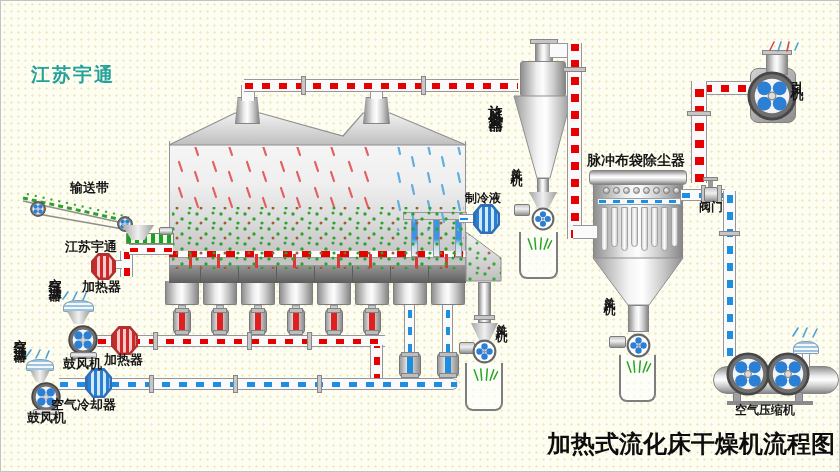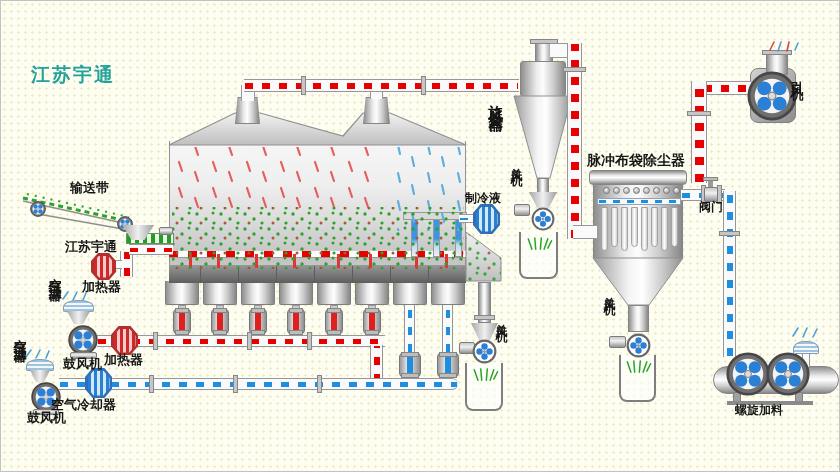--- a/index.html
+++ b/index.html
@@ -424,15 +424,16 @@
   <div class="lbl" style="left:26px;top:410px">鼓风机</div>
   <div class="lbl" style="left:50px;top:397px">空气冷却器</div>
   <div class="lbl" style="left:464px;top:191px;font-size:12px">制冷液</div>
   <div class="lbl vert" style="left:486px;top:92px;font-size:15px">旋风分离器</div>
   <div class="lbl vert" style="left:508px;top:157px;font-size:12px">关风机</div>
   <div class="lbl vert" style="left:493px;top:313px;font-size:12px">关风机</div>
   <div class="lbl vert" style="left:601px;top:286px;font-size:12px">关风机</div>
   <div class="lbl" style="left:586px;top:152px;font-size:14px">脉冲布袋除尘器</div>
   <div class="lbl" style="left:698px;top:200px;font-size:12px">阀门</div>
   <div class="lbl vert" style="left:788px;top:70px">引风机</div>
-  <div class="lbl" style="left:734px;top:403px;font-size:12px">螺旋加料</div>
+  <div class="lbl" style="left:734px;top:403px;font-size:12px">空气压缩机</div>
+  <div class="lbl" style="left:546px;top:430px;font-size:24px;color:#0d0d0d">加热式流化床干燥机流程图</div>
 
 </div>
 
 </body></html>

